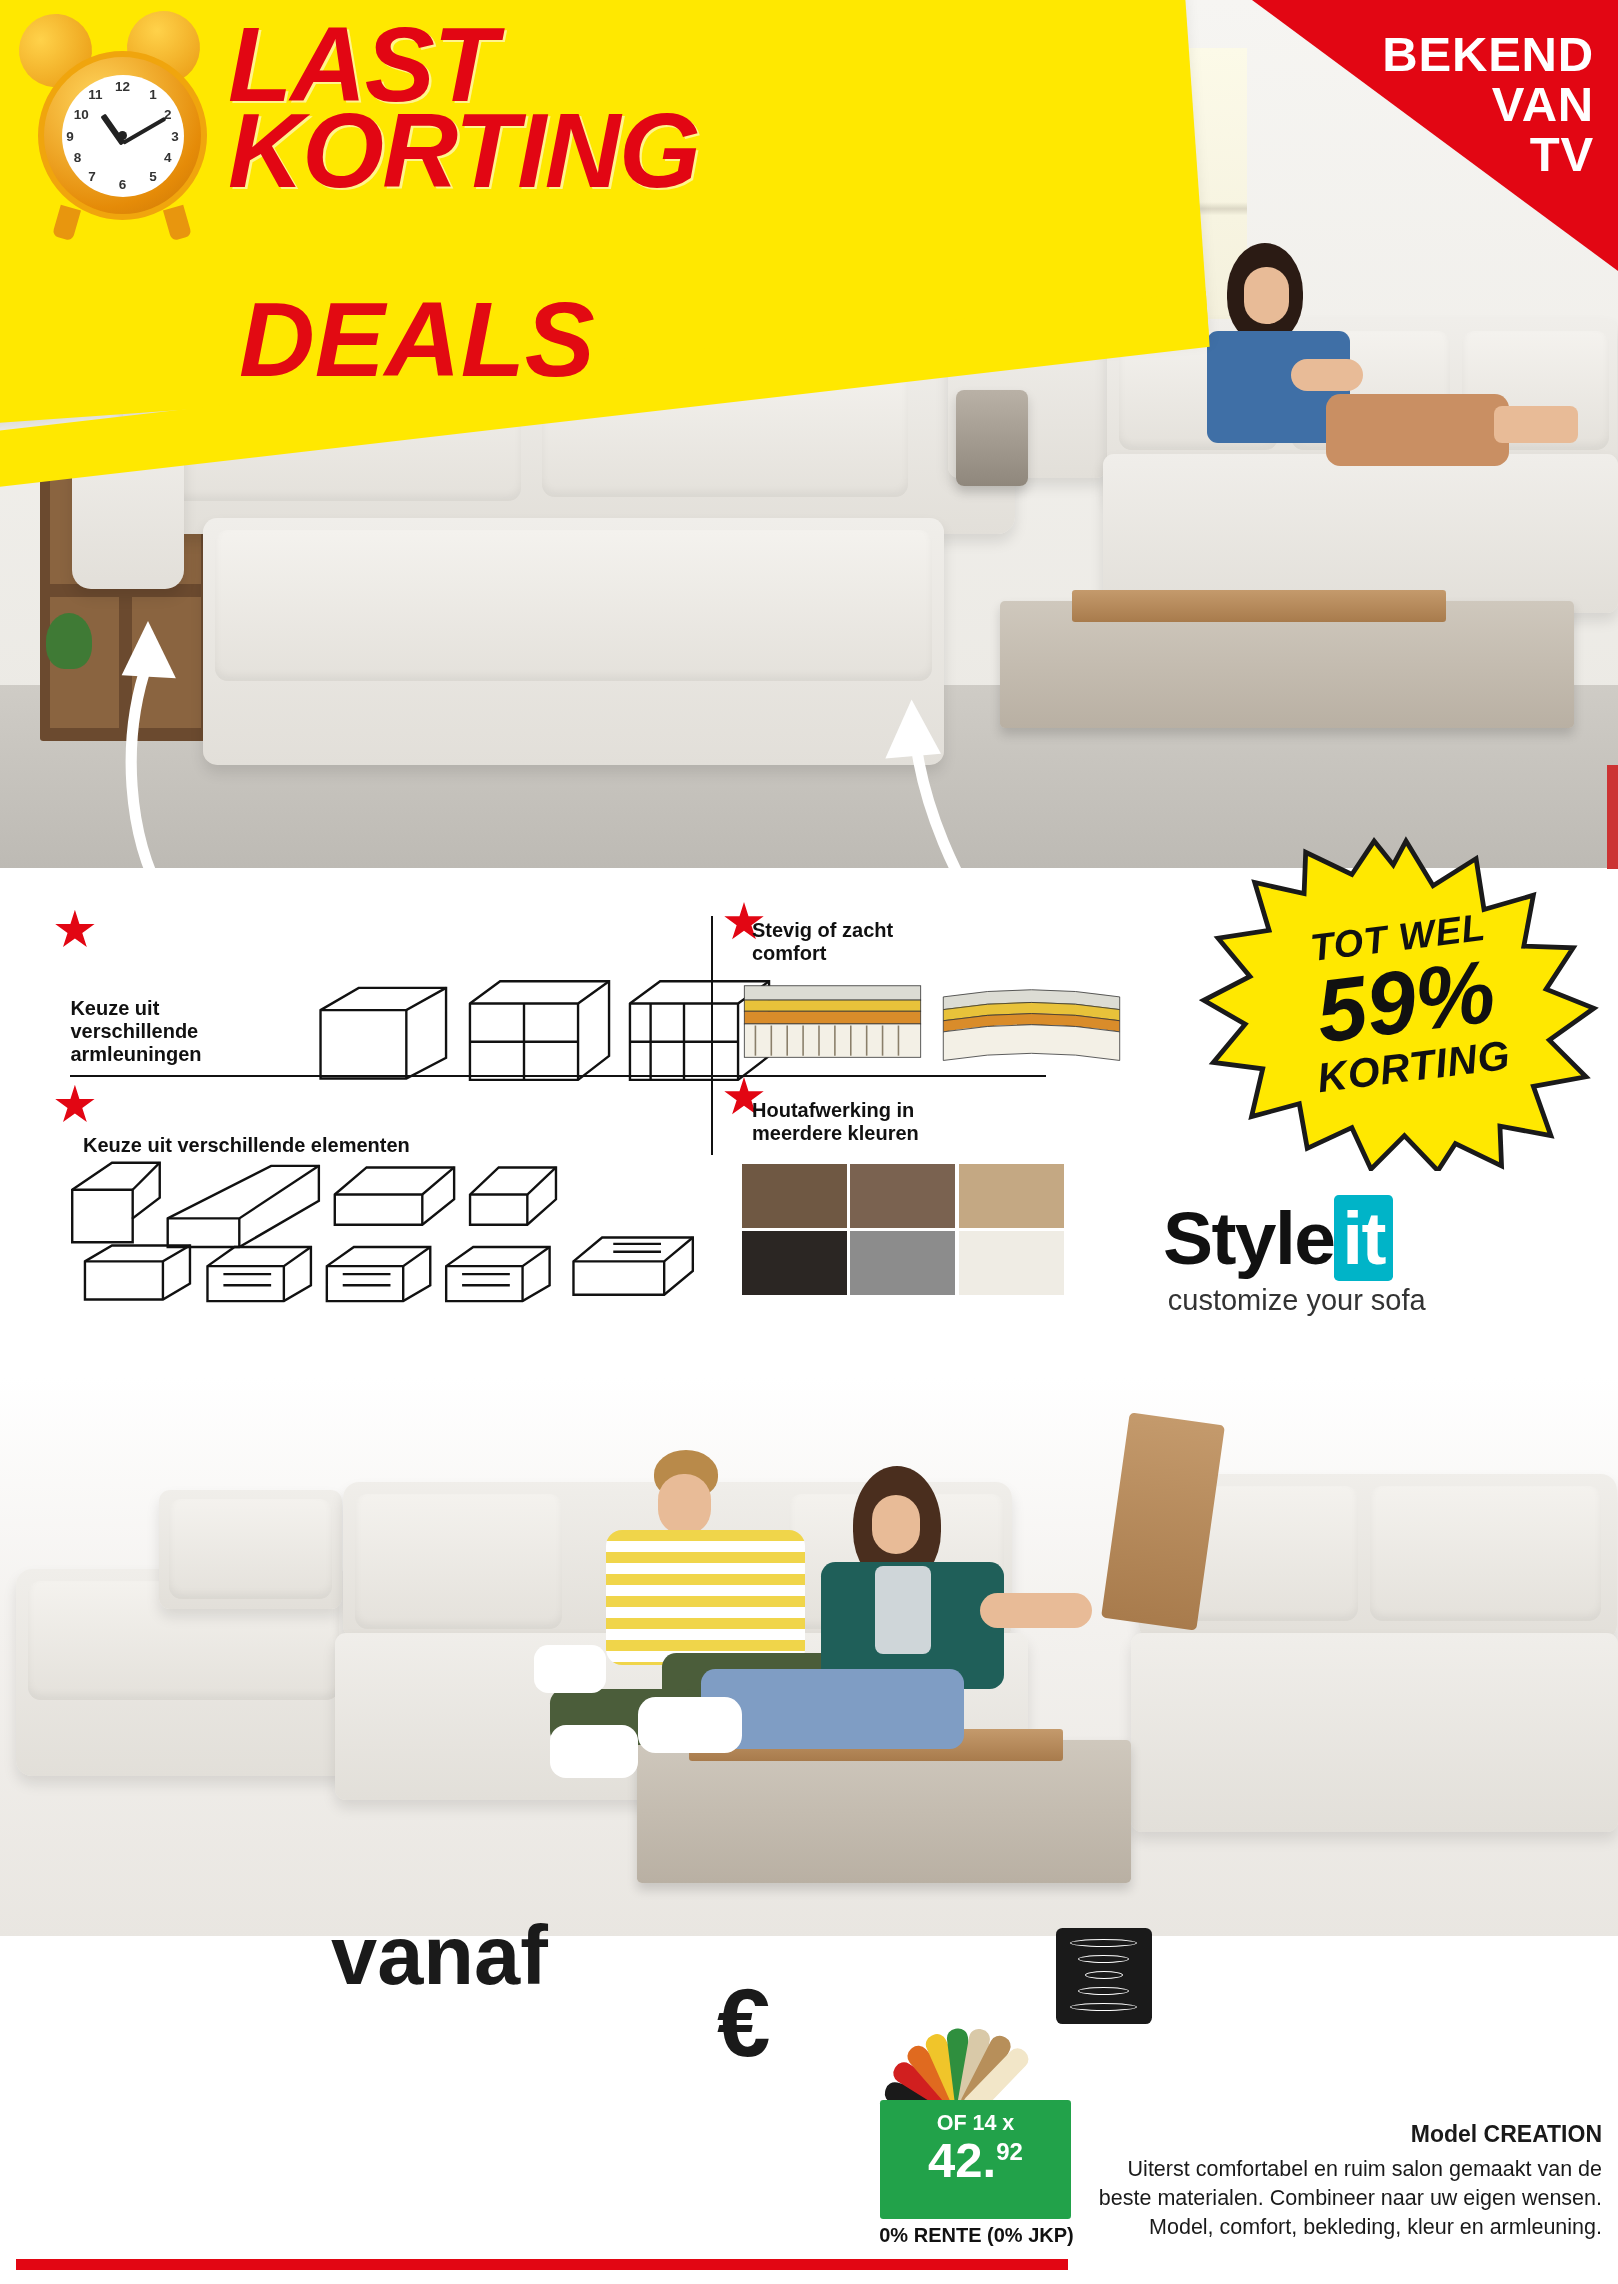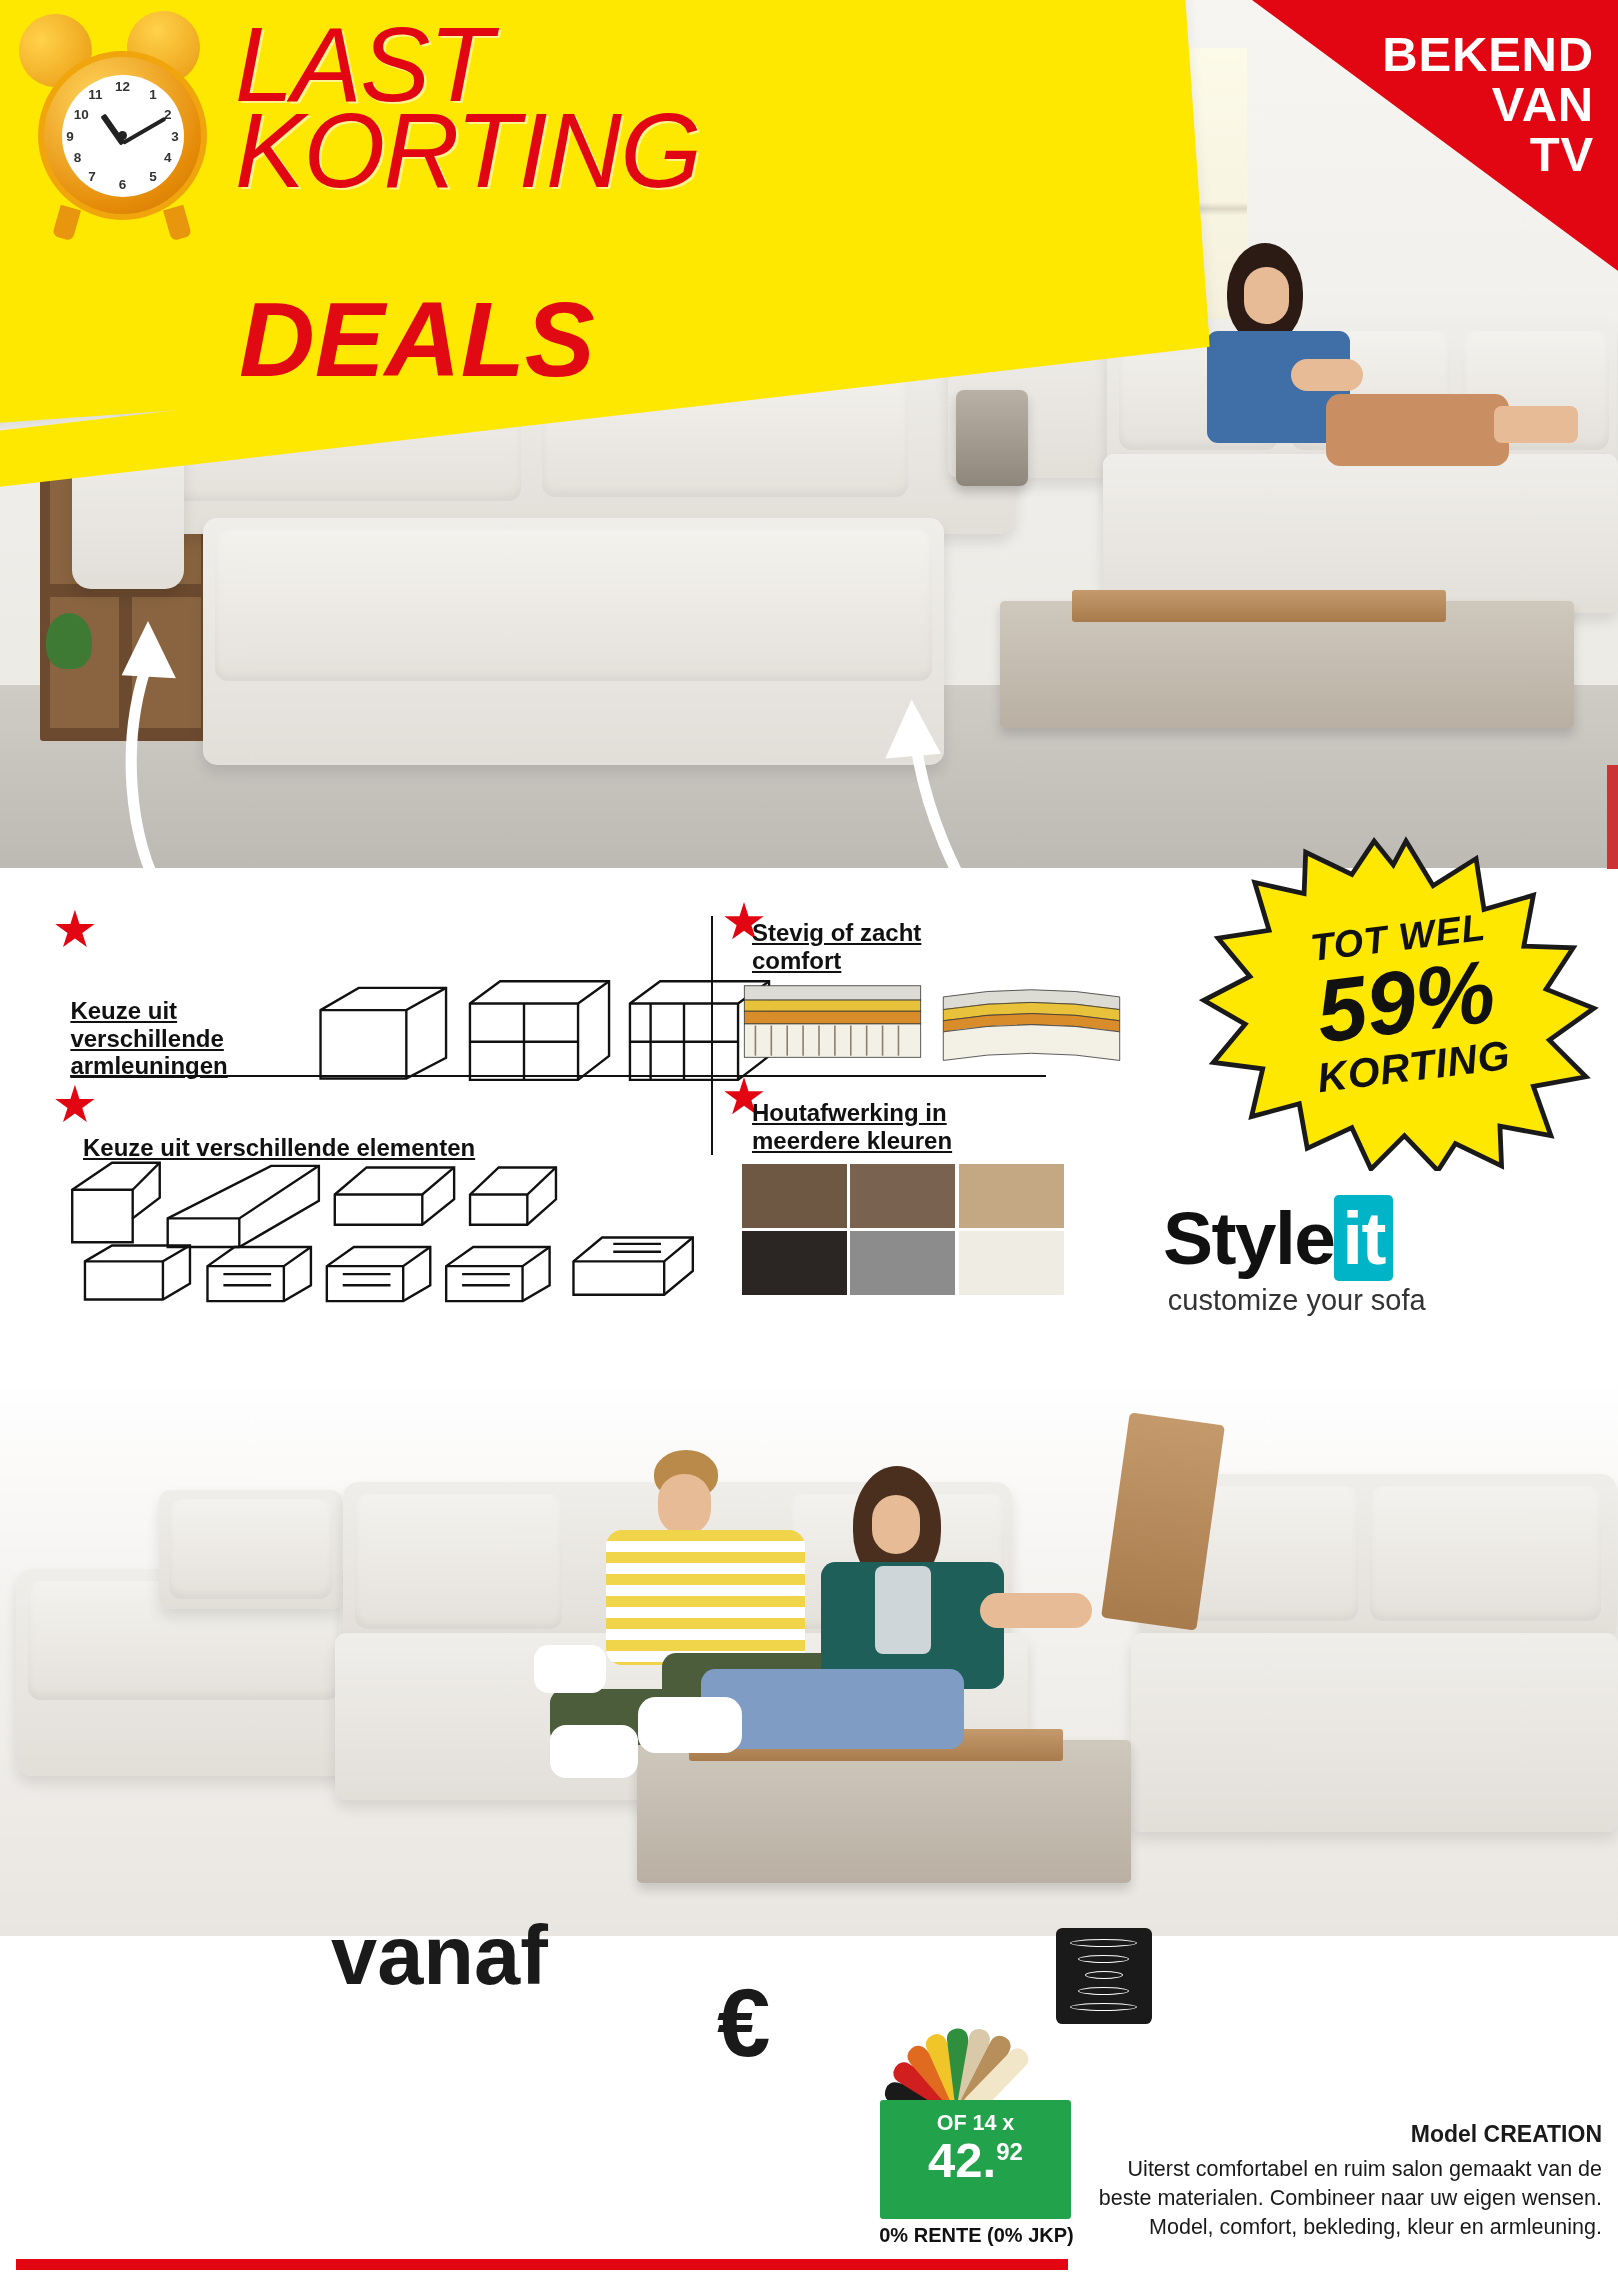--- a/index.html
+++ b/index.html
@@ -55,24 +55,24 @@
     box-shadow: 0 4.8px 14.3px rgba(0,0,0,.08);
   }
   .yellow-burst:after{
     content:"";
     position:absolute; left:0; bottom:-37px; width:100%; height:56px;
     background: #ffe800;
     transform: skewY(-2.6deg);
   }
 
   .last-minute {
-    position: absolute; left: 235px; top: 22px;
+    position: absolute; left: 228px; top: 22px;
     width: 717px;
     color: #e20613;
-    font-weight: normal;
+    font-weight: bold;
     font-style: italic;
     font-size: 105px;
     line-height: .82;
     letter-spacing: -1.6px;
     text-shadow: 2.4px 2.4px 0 rgba(255,255,255,.55);
     z-index: 5;
   }
   .lm-3 { position:absolute; left:239px; top:280px; color:#e20613; font-size:105px; font-weight:bold; font-style:italic; z-index:2; opacity:.98;}
 
   
@@ -121,21 +121,21 @@
 
   
   .arrow{position:absolute;}
 
   
   .features{
     position:absolute; left:0; top:868px; width:1115px; height:510px;
     background:#ffffff;
   }
   .feat-cell{position:absolute;}
-  .feat-title{font-size:24px;font-weight:bold;color:#111;line-height:1.15;text-decoration:underline;}
+  .feat-title{font-size:20px;font-weight:bold;color:#111;line-height:1.15;}
   .feat-star{position:absolute;width:41px;height:41px;background:#e20613;
     clip-path: polygon(50% 0%, 61% 35%, 98% 35%, 68% 57%, 79% 91%, 50% 70%, 21% 91%, 32% 57%, 2% 35%, 39% 35%);}
   .divider-v{position:absolute;width:2.4px;background:#111;}
   .divider-h{position:absolute;height:2.4px;background:#111;}
 
   .line-draw{stroke:#111;stroke-width:3;fill:none;}
   .swatch{position:absolute;border:0.8px solid #ffffff;}
 
   
   .burst{

